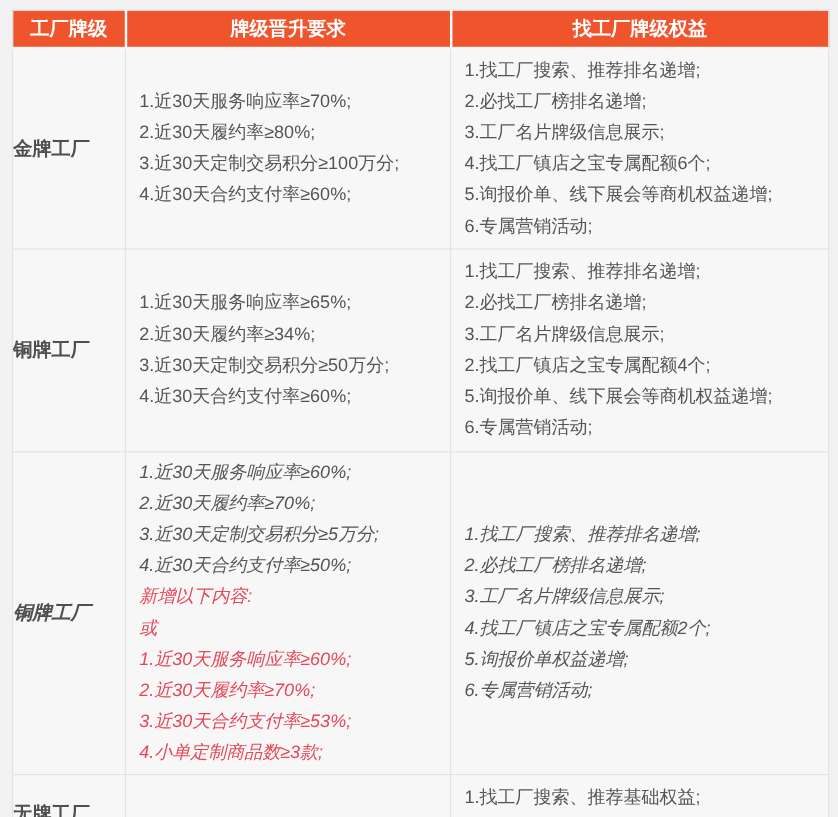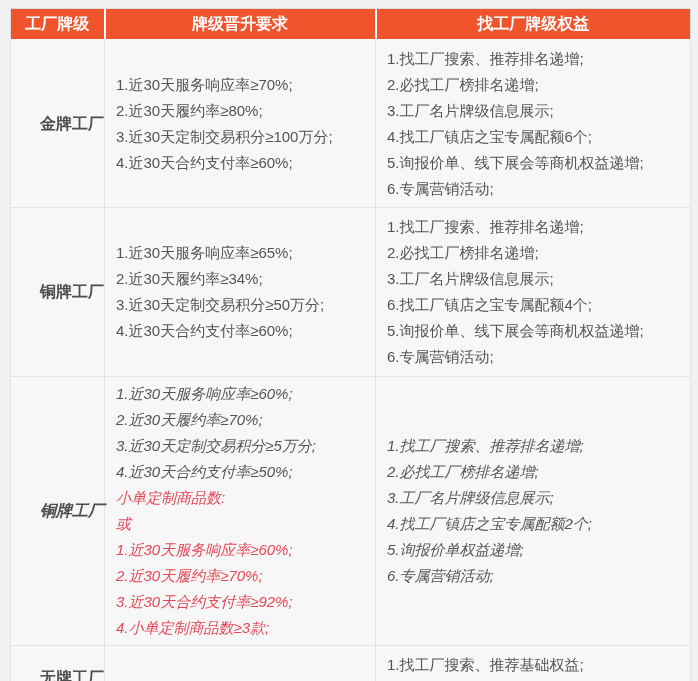--- a/index.html
+++ b/index.html
@@ -42,21 +42,21 @@
 
   td {
     border: 1px solid #e3e3e3;
     vertical-align: middle;
     font-size: 15px;
     color: #555555;
     background: #f7f7f7;
     padding: 4px 0;
   }
   td.tier-cell {
-    text-align: right;
+    text-align: left;
     font-weight: bold;
     font-size: 16px;
     color: #4f4f4f;
   }
   td.req-cell, td.ben-cell {
     padding-left: 11px;
     padding-right: 6px;
     margin-top: 23px;
   }
   .line {
@@ -112,38 +112,38 @@
         <td class="req-cell">
           <div class="line">1.近30天服务响应率≥65%;</div>
           <div class="line">2.近30天履约率≥34%;</div>
           <div class="line">3.近30天定制交易积分≥50万分;</div>
           <div class="line">4.近30天合约支付率≥60%;</div>
         </td>
         <td class="ben-cell">
           <div class="line">1.找工厂搜索、推荐排名递增;</div>
           <div class="line">2.必找工厂榜排名递增;</div>
           <div class="line">3.工厂名片牌级信息展示;</div>
-          <div class="line">6.找工厂镇店之宝专属配额4个;</div>
+          <div class="line">2.找工厂镇店之宝专属配额4个;</div>
           <div class="line">5.询报价单、线下展会等商机权益递增;</div>
           <div class="line">6.专属营销活动;</div>
         </td>
       </tr>
 
       <tr class="row-bronze">
         <td class="tier-cell">铜牌工厂</td>
         <td class="req-cell">
           <div class="line">1.近30天服务响应率≥60%;</div>
           <div class="line">2.近30天履约率≥70%;</div>
           <div class="line">3.近30天定制交易积分≥5万分;</div>
           <div class="line">4.近30天合约支付率≥50%;</div>
-          <div class="line red">小单定制商品数:</div>
+          <div class="line red">新增以下内容:</div>
           <div class="line red">或</div>
           <div class="line red">1.近30天服务响应率≥60%;</div>
           <div class="line red">2.近30天履约率≥70%;</div>
-          <div class="line red">3.近30天合约支付率≥92%;</div>
+          <div class="line red">3.近30天合约支付率≥53%;</div>
           <div class="line red">4.小单定制商品数≥3款;</div>
         </td>
         <td class="ben-cell">
           <div class="line">1.找工厂搜索、推荐排名递增;</div>
           <div class="line">2.必找工厂榜排名递增;</div>
           <div class="line">3.工厂名片牌级信息展示;</div>
           <div class="line">4.找工厂镇店之宝专属配额2个;</div>
           <div class="line">5.询报价单权益递增;</div>
           <div class="line">6.专属营销活动;</div>
         </td>

